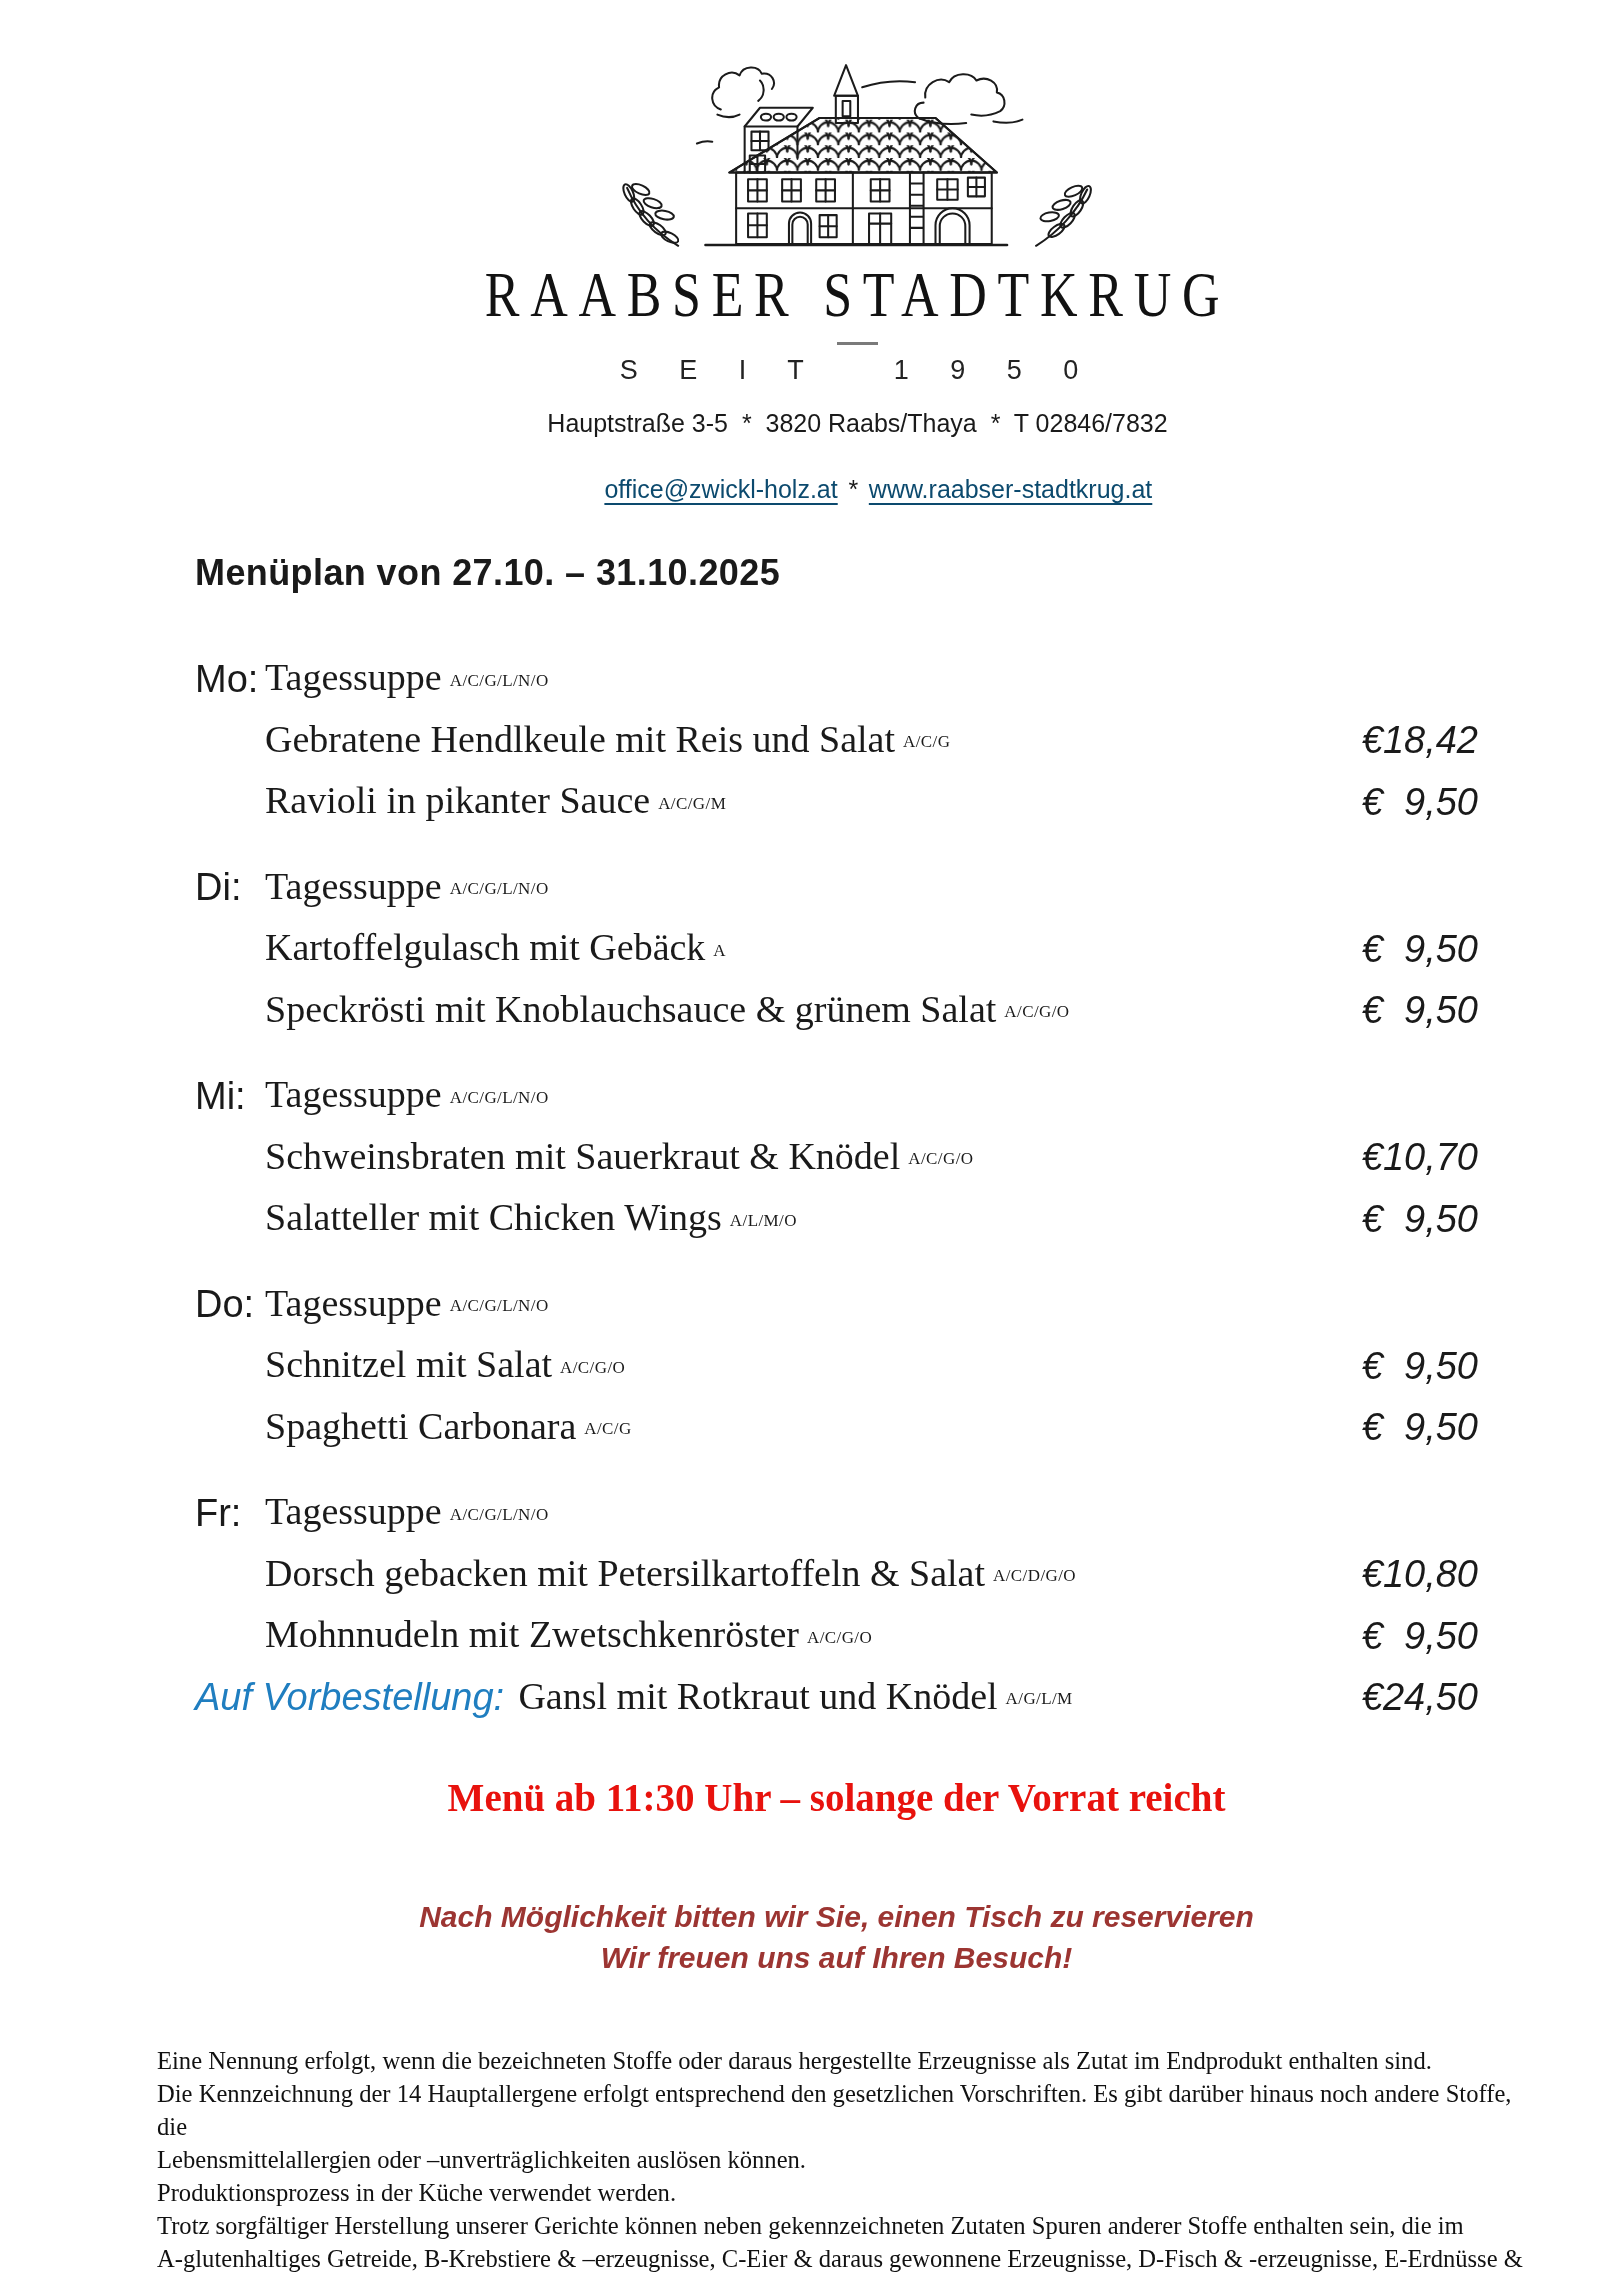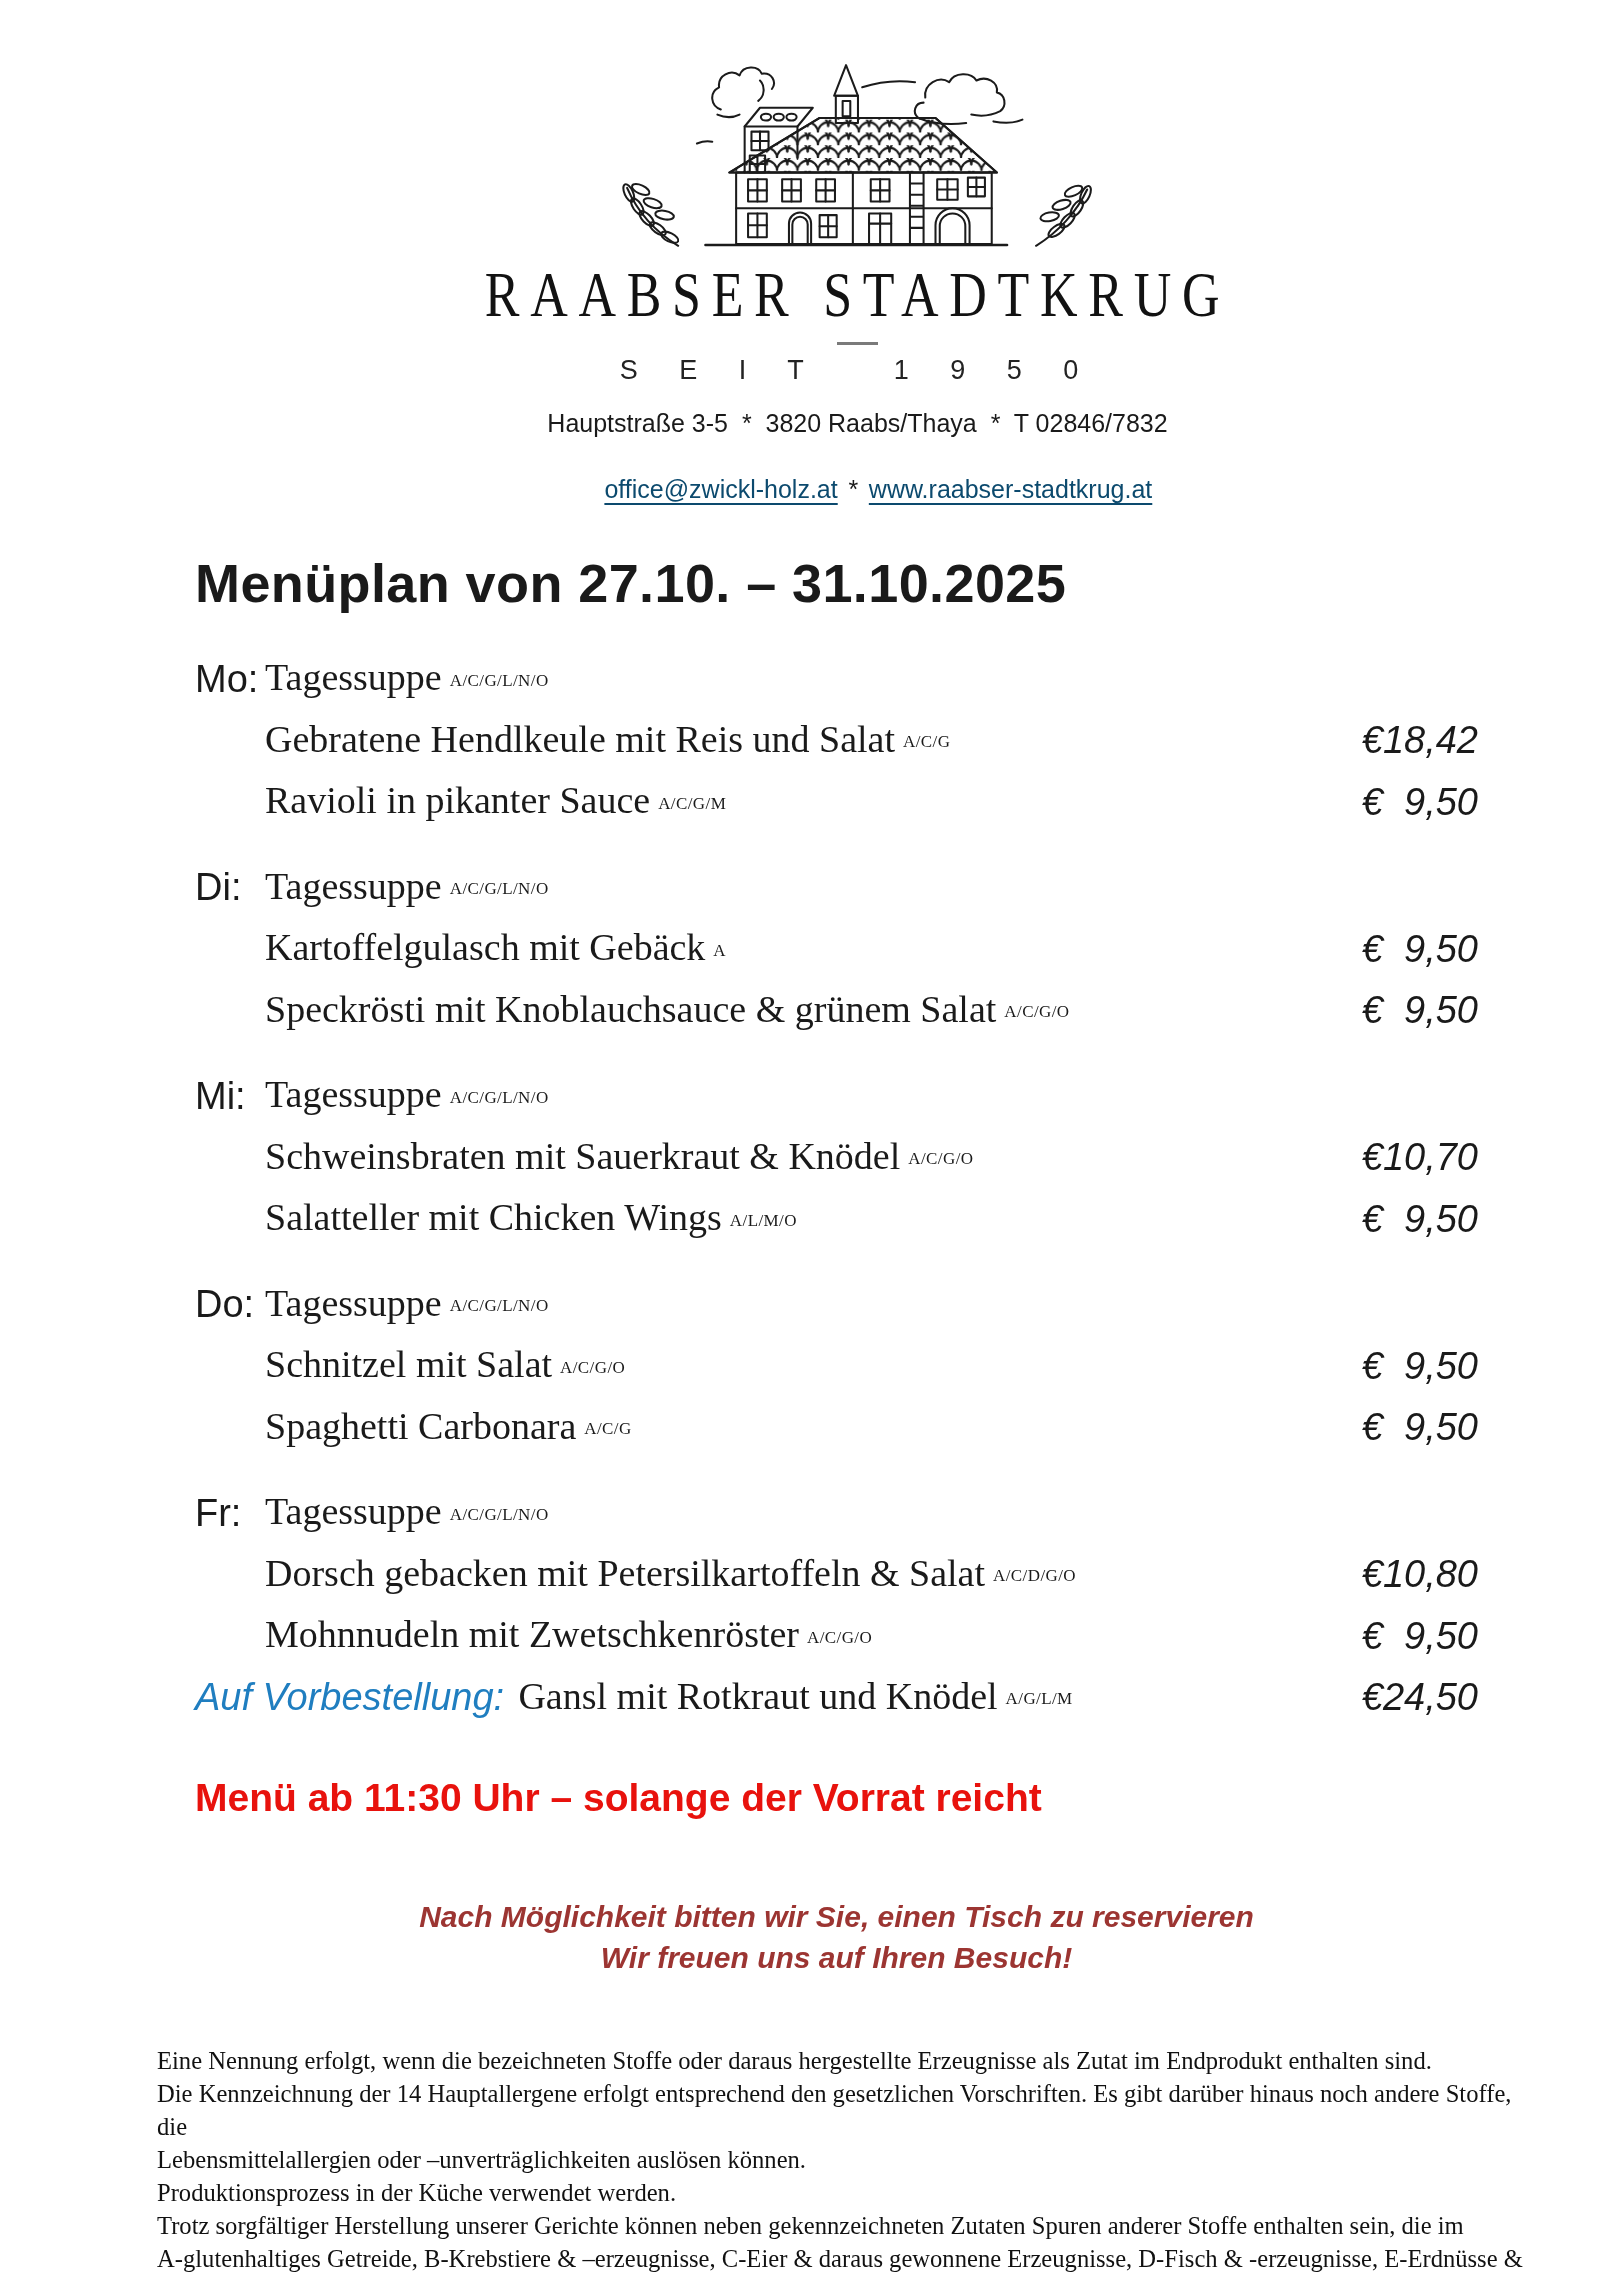--- a/index.html
+++ b/index.html
@@ -22,30 +22,30 @@
     display:inline-block;transform:scaleY(1.22);transform-origin:center;
     margin-top:9px;white-space:nowrap;color:#121212;
   }
   .brand-dash{width:41px;height:2.7px;background:#7a7a7a;margin:18px auto 10.7px;}
   .brand-seit{font-size:27px;letter-spacing:17px;color:#232323;white-space:pre;}
   .address-line{margin-top:23px;font-size:25px;white-space:pre-wrap;}
   .links-line{margin-top:8px;font-size:25px;white-space:pre-wrap;}
   .link{color:#0c4a6e;text-decoration:underline;text-underline-offset:4.5px;text-decoration-thickness:1.8px;cursor:pointer;}
   .star-sep{color:#1a1a1a;padding:0 10.7px;}
   
-  .menu-title{position:absolute;left:195px;top:552px;font-size:54px;font-weight:bold;letter-spacing:0.4px;}
+  .menu-title{position:absolute;left:195px;top:552px;font-size:36px;font-weight:bold;letter-spacing:0.4px;}
   .menu-body{position:absolute;left:195px;right:143px;top:648px;}
   .day-block{margin-bottom:24px;}
   .row{display:flex;align-items:center;line-height:58px;font-size:38px;}
   .day-col{flex:0 0 70px;}
   .dish-name{white-space:pre-wrap;font-family:Liberation Serif, serif;}
   .allergens{font-size:17px;margin-left:8px;vertical-align:4.5px;letter-spacing:0.4px;}
   .price{margin-left:auto;font-style:italic;white-space:pre;}
   .preorder-label{color:#1f7ec0;font-style:italic;margin-right:14.3px;white-space:pre;}
-  .availability{margin-top:45px;color:#e8120d;font-weight:bold;font-size:39px;line-height:50px;}
+  .availability{margin-top:45px;text-align:center;color:#e8120d;font-weight:bold;font-size:39px;line-height:50px;font-family:Liberation Serif, serif;}
   .reservation{margin-top:73px;text-align:center;color:#9c3532;font-weight:bold;font-style:italic;font-size:30px;line-height:41px;}
   
   .footer{
     position:absolute;left:157px;right:90px;top:2044px;
     font-family:"Liberation Serif",serif;
     font-size:24.6px;line-height:33px;color:#111;
   }
 </style>
 </head>
 <body>

